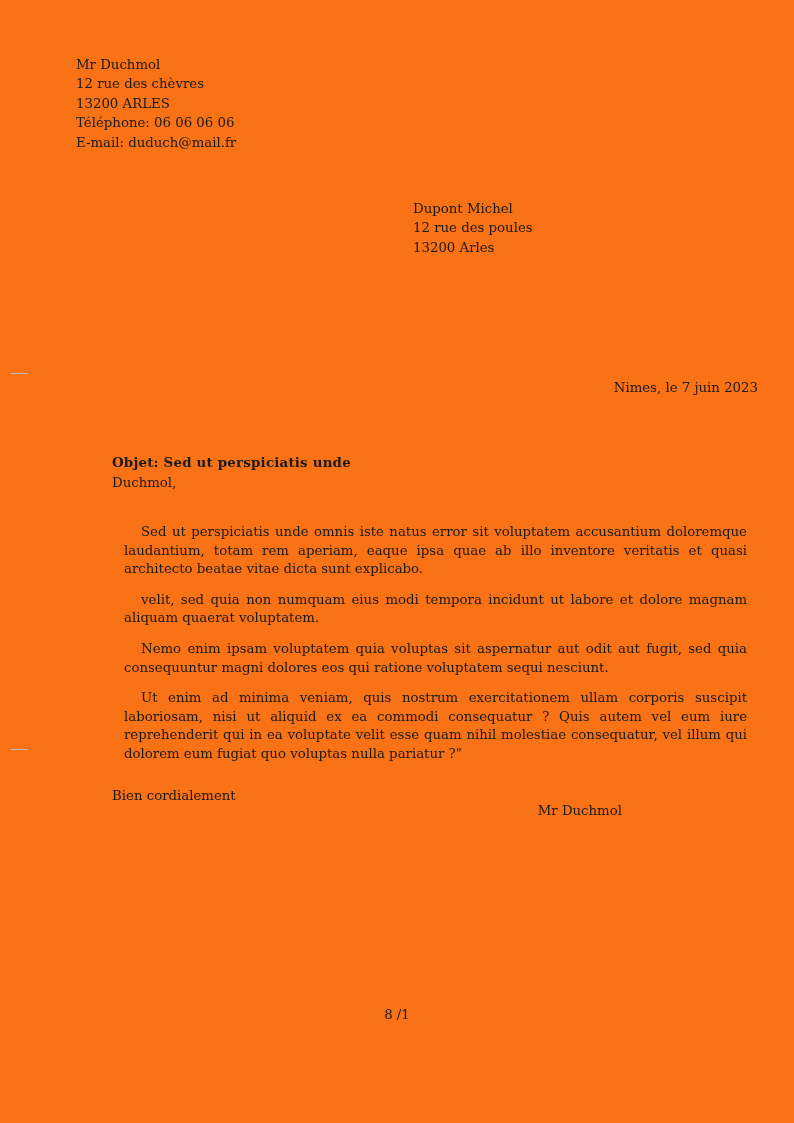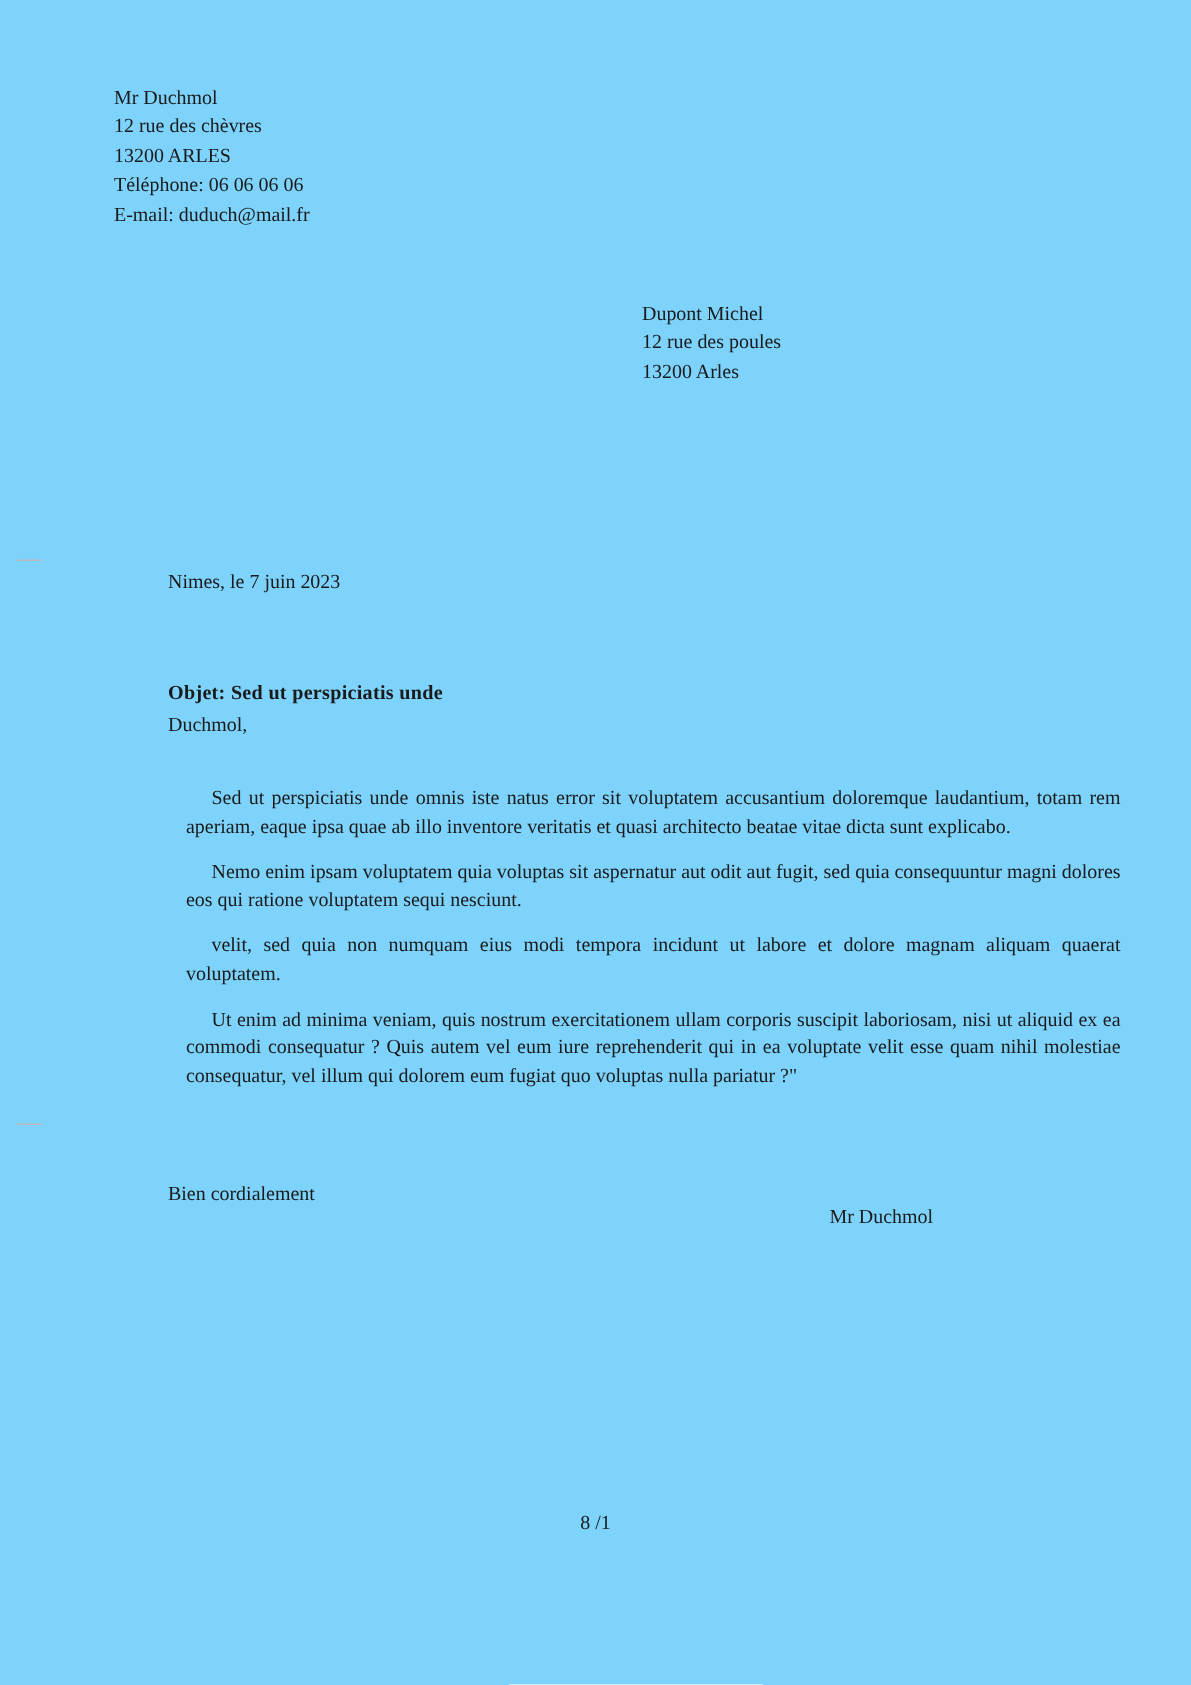--- a/index.html
+++ b/index.html
@@ -8,24 +8,23 @@
     background: #ffffff;
   }
   body {
     font-family: "DejaVu Serif", "Liberation Serif", serif;
     color: #1a1a1a;
   }
   .page {
     position: relative;
     width: 794px;
     height: 1123px;
-    background: #7dd3fc;
+    background: #f97316;
     overflow: hidden;
     font-size: 13.2px;
-    font-family: Liberation Serif, serif;
   }
 
   
   .fold-mark {
     position: absolute;
     left: 11px;
     width: 17px;
     height: 1px;
     background: #b9b9b9;
   }
@@ -38,33 +37,34 @@
     left: 76px;
     top: 55px;
     line-height: 19.4px;
     font-size: 13.3px;
   }
   .sender div { white-space: nowrap; }
 
   
   .recipient {
     position: absolute;
-    left: 428px;
+    left: 413px;
     top: 199px;
     line-height: 19.4px;
     font-size: 13.3px;
   }
   .recipient div { white-space: nowrap; }
 
   
   .date-line {
     position: absolute;
     left: 112px;
     top: 380px;
     width: 646px;
+    text-align: right;
     font-size: 13.3px;
   }
 
   
   .subject {
     position: absolute;
     left: 112px;
     top: 418px;
     font-weight: bold;
     font-size: 13.4px;
@@ -151,22 +151,22 @@
   </div>
 
   <div class="date-line">Nimes, le 7 juin 2023</div>
 
   <div class="subject">Objet: Sed ut perspiciatis unde</div>
 
   <div class="salutation">Duchmol,</div>
 
   <div class="body-text">
     <p>Sed ut perspiciatis unde omnis iste natus error sit voluptatem accusantium doloremque laudantium, totam rem aperiam, eaque ipsa quae ab illo inventore veritatis et quasi architecto beatae vitae dicta sunt explicabo.</p>
+    <p>velit, sed quia non numquam eius modi tempora incidunt ut labore et dolore magnam aliquam quaerat voluptatem.</p>
     <p>Nemo enim ipsam voluptatem quia voluptas sit aspernatur aut odit aut fugit, sed quia consequuntur magni dolores eos qui ratione voluptatem sequi nesciunt.</p>
-    <p>velit, sed quia non numquam eius modi tempora incidunt ut labore et dolore magnam aliquam quaerat voluptatem.</p>
     <p>Ut enim ad minima veniam, quis nostrum exercitationem ullam corporis suscipit laboriosam, nisi ut aliquid ex ea commodi consequatur ? Quis autem vel eum iure reprehenderit qui in ea voluptate velit esse quam nihil molestiae consequatur, vel illum qui dolorem eum fugiat quo voluptas nulla pariatur ?"</p>
   </div>
 
   <div class="closing">Bien cordialement</div>
 
   <div class="signature">Mr Duchmol</div>
 
   <div class="footer">8 /1</div>
 
 </div>

